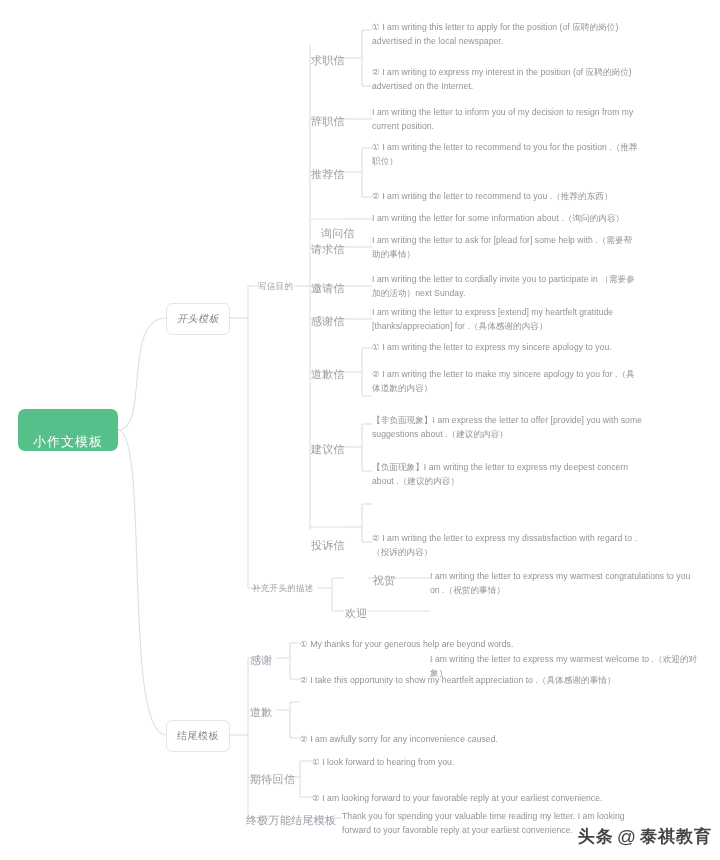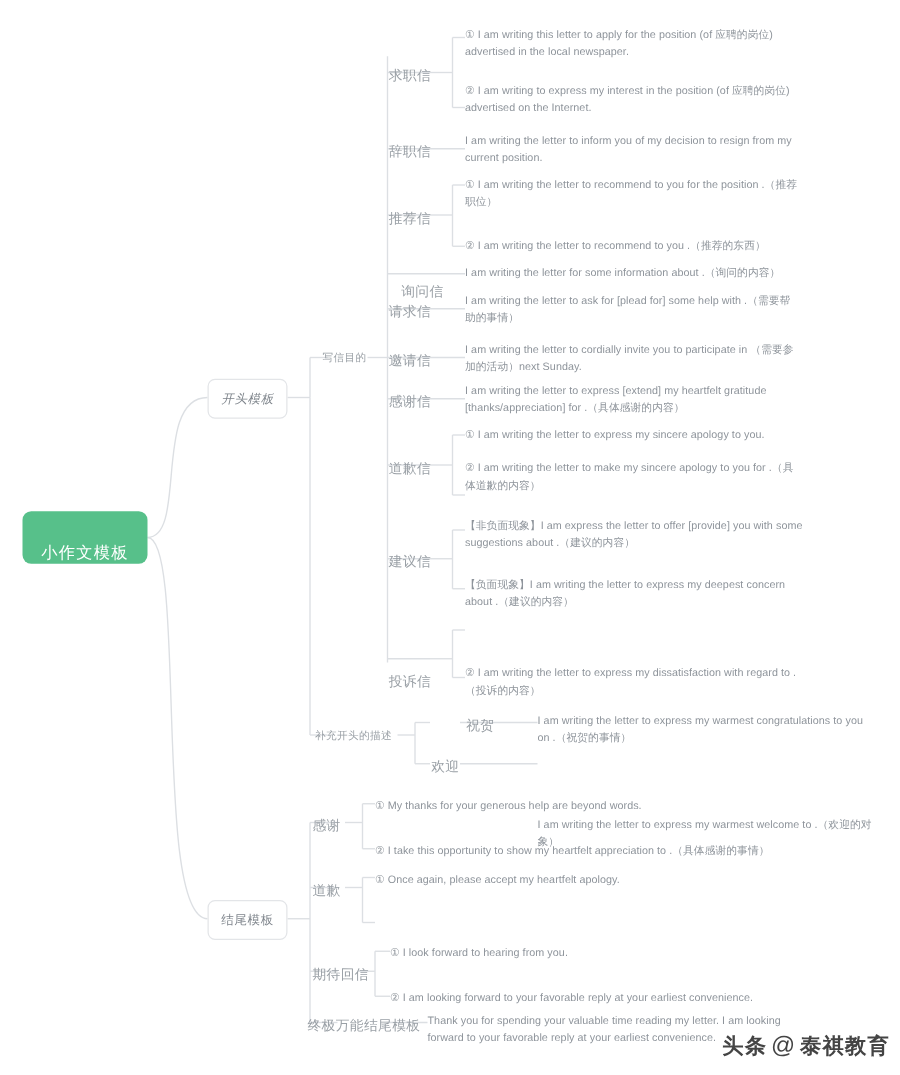--- a/index.html
+++ b/index.html
@@ -189,21 +189,21 @@
   <div class="leaf" style="left:430px;top:570px;width:272px;">I am writing the letter to express my warmest congratulations to you on       .（祝贺的事情）</div>
   <div class="leaf" style="left:430px;top:605px;width:280px;margin-top:48px;">I am writing the letter to express my warmest welcome to       .（欢迎的对象）</div>
 
   <div class="lvl3" style="left:250px;top:653px;">感谢</div>
   <div class="lvl3" style="left:250px;top:705px;">道歉</div>
   <div class="lvl3" style="left:250px;top:772px;">期待回信</div>
   <div class="lvl3" style="left:246px;top:813px;">终极万能结尾模板</div>
 
   <div class="leaf" style="left:300px;top:638px;width:290px;">① My thanks for your generous help are beyond words.</div>
   <div class="leaf" style="left:300px;top:674px;width:340px;">② I take this opportunity to show my heartfelt appreciation to       .（具体感谢的事情）</div>
-  <div class="leaf" style="left:300px;top:697px;width:290px;">① Once again, please accept my heartfelt apology.</div>
+  <div class="leaf" style="left:300px;top:733px;width:290px;">② I am awfully sorry for any inconvenience caused.</div>
   <div class="leaf" style="left:312px;top:756px;width:290px;">① I look forward to hearing from you.</div>
   <div class="leaf" style="left:312px;top:792px;width:320px;">② I am looking forward to your favorable reply at your earliest convenience.</div>
   <div class="leaf" style="left:342px;top:810px;width:290px;">Thank you for spending your valuable time reading my letter. I am looking forward to your favorable reply at your earliest convenience.</div>
 
   <div class="watermark">
     <span>头条</span>
     <span class="at">@</span>
     <span>泰祺教育</span>
   </div>
 

